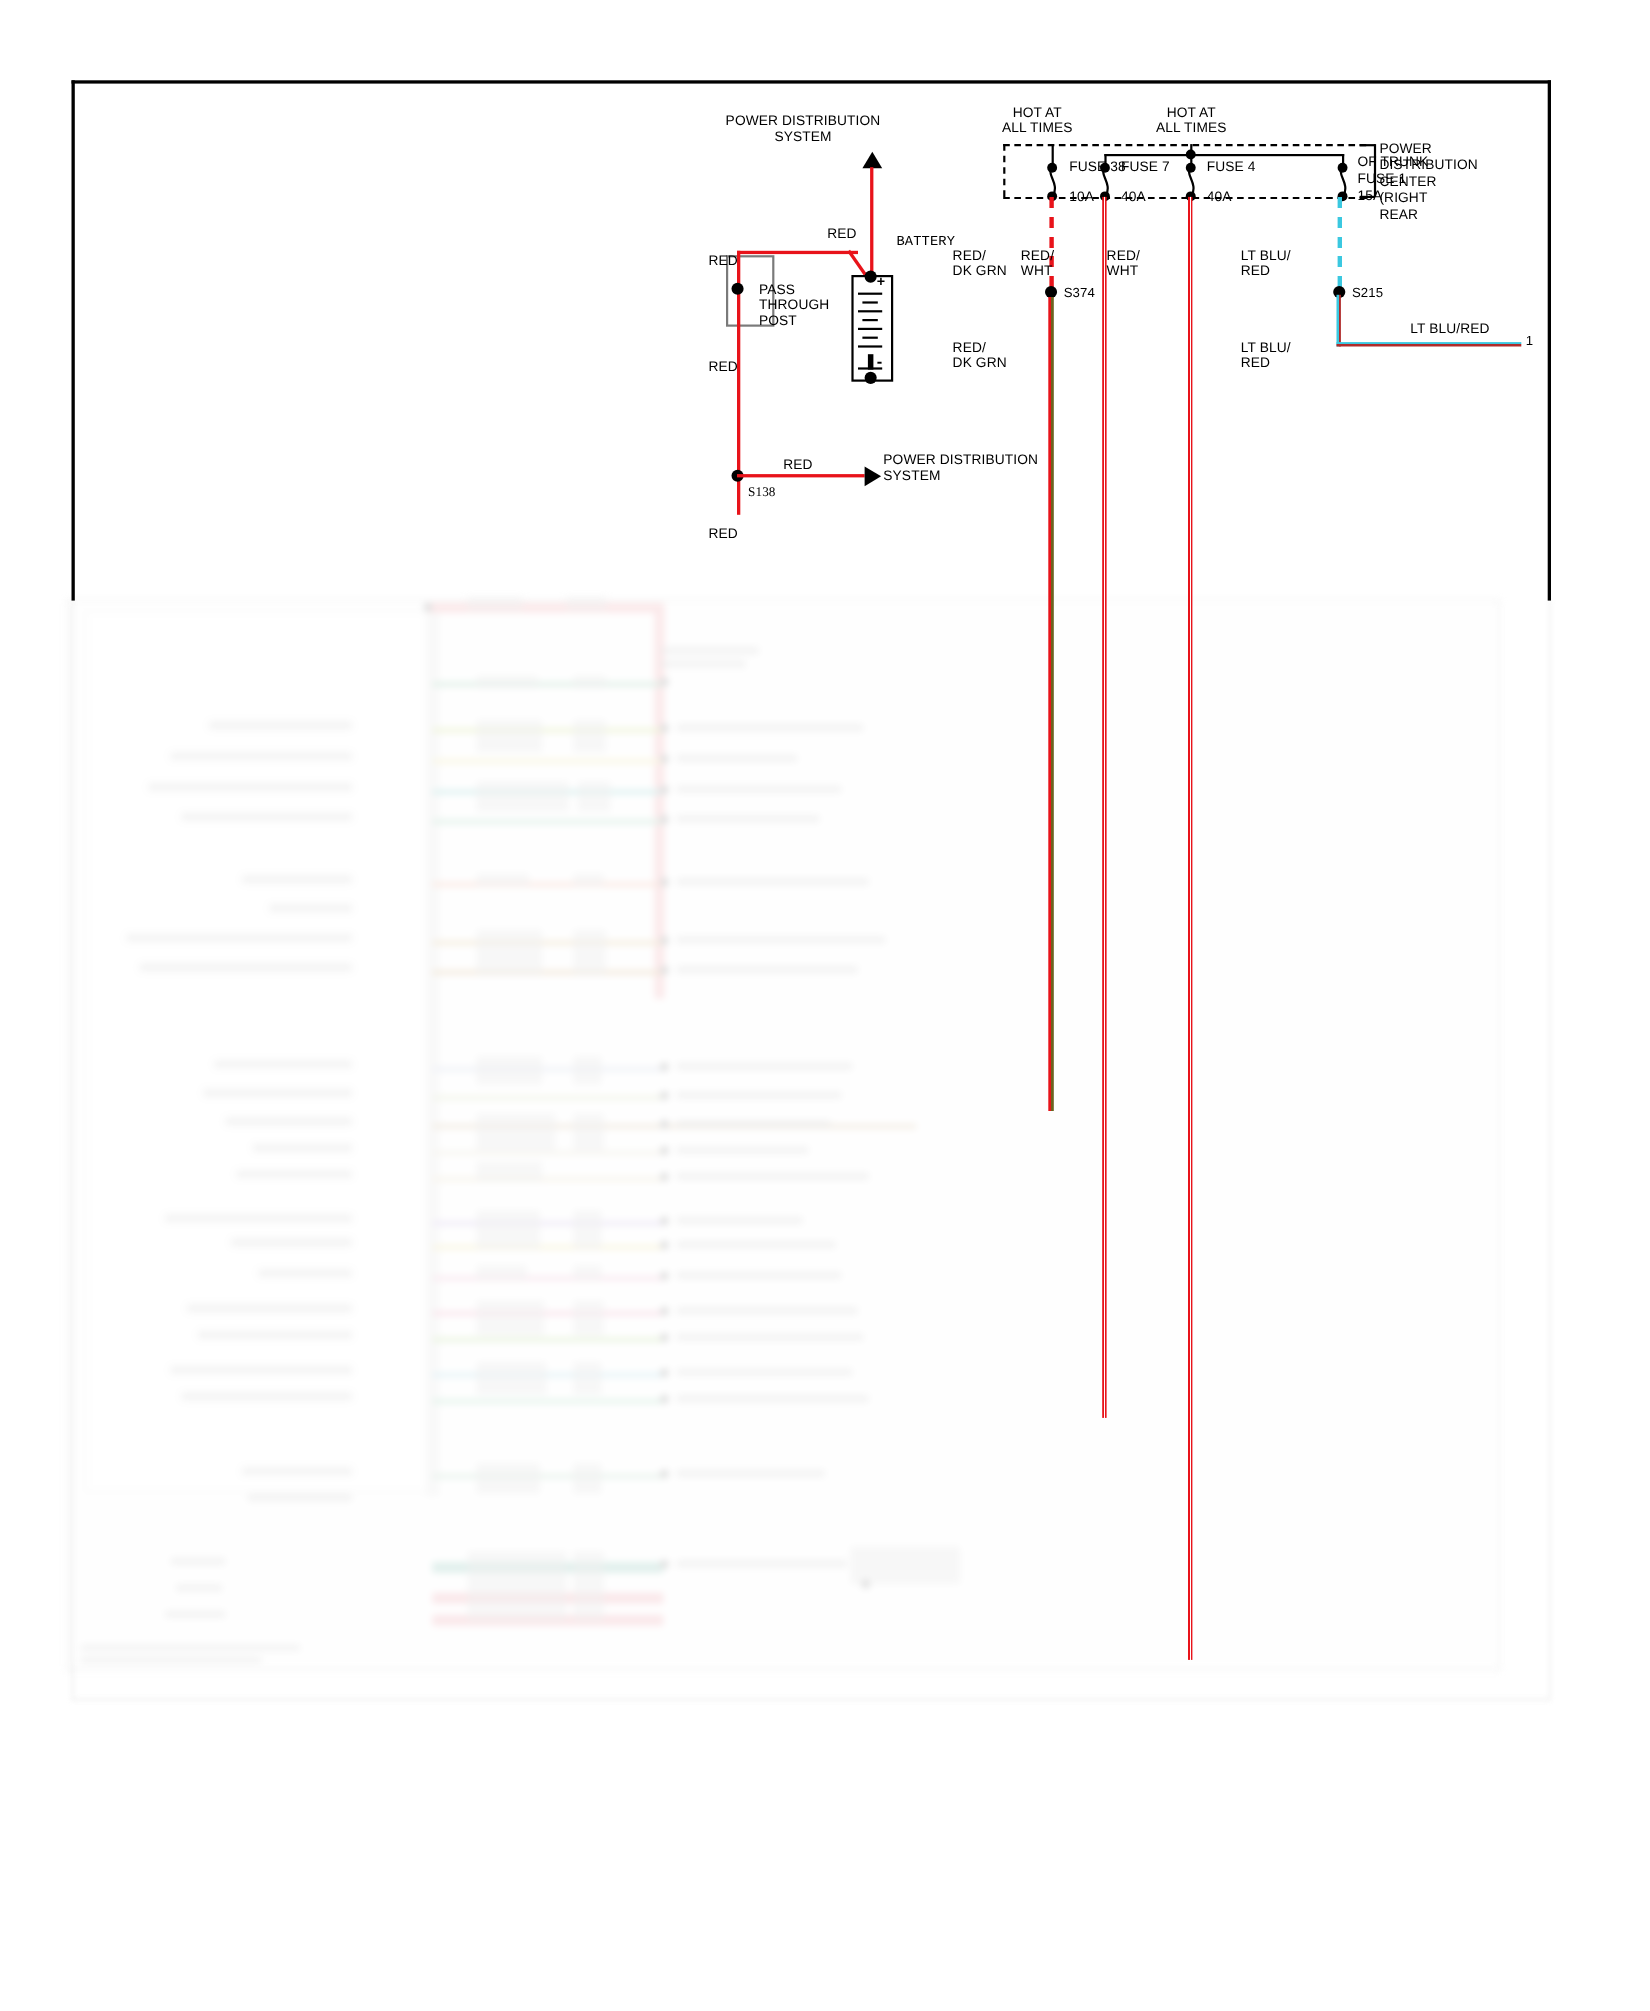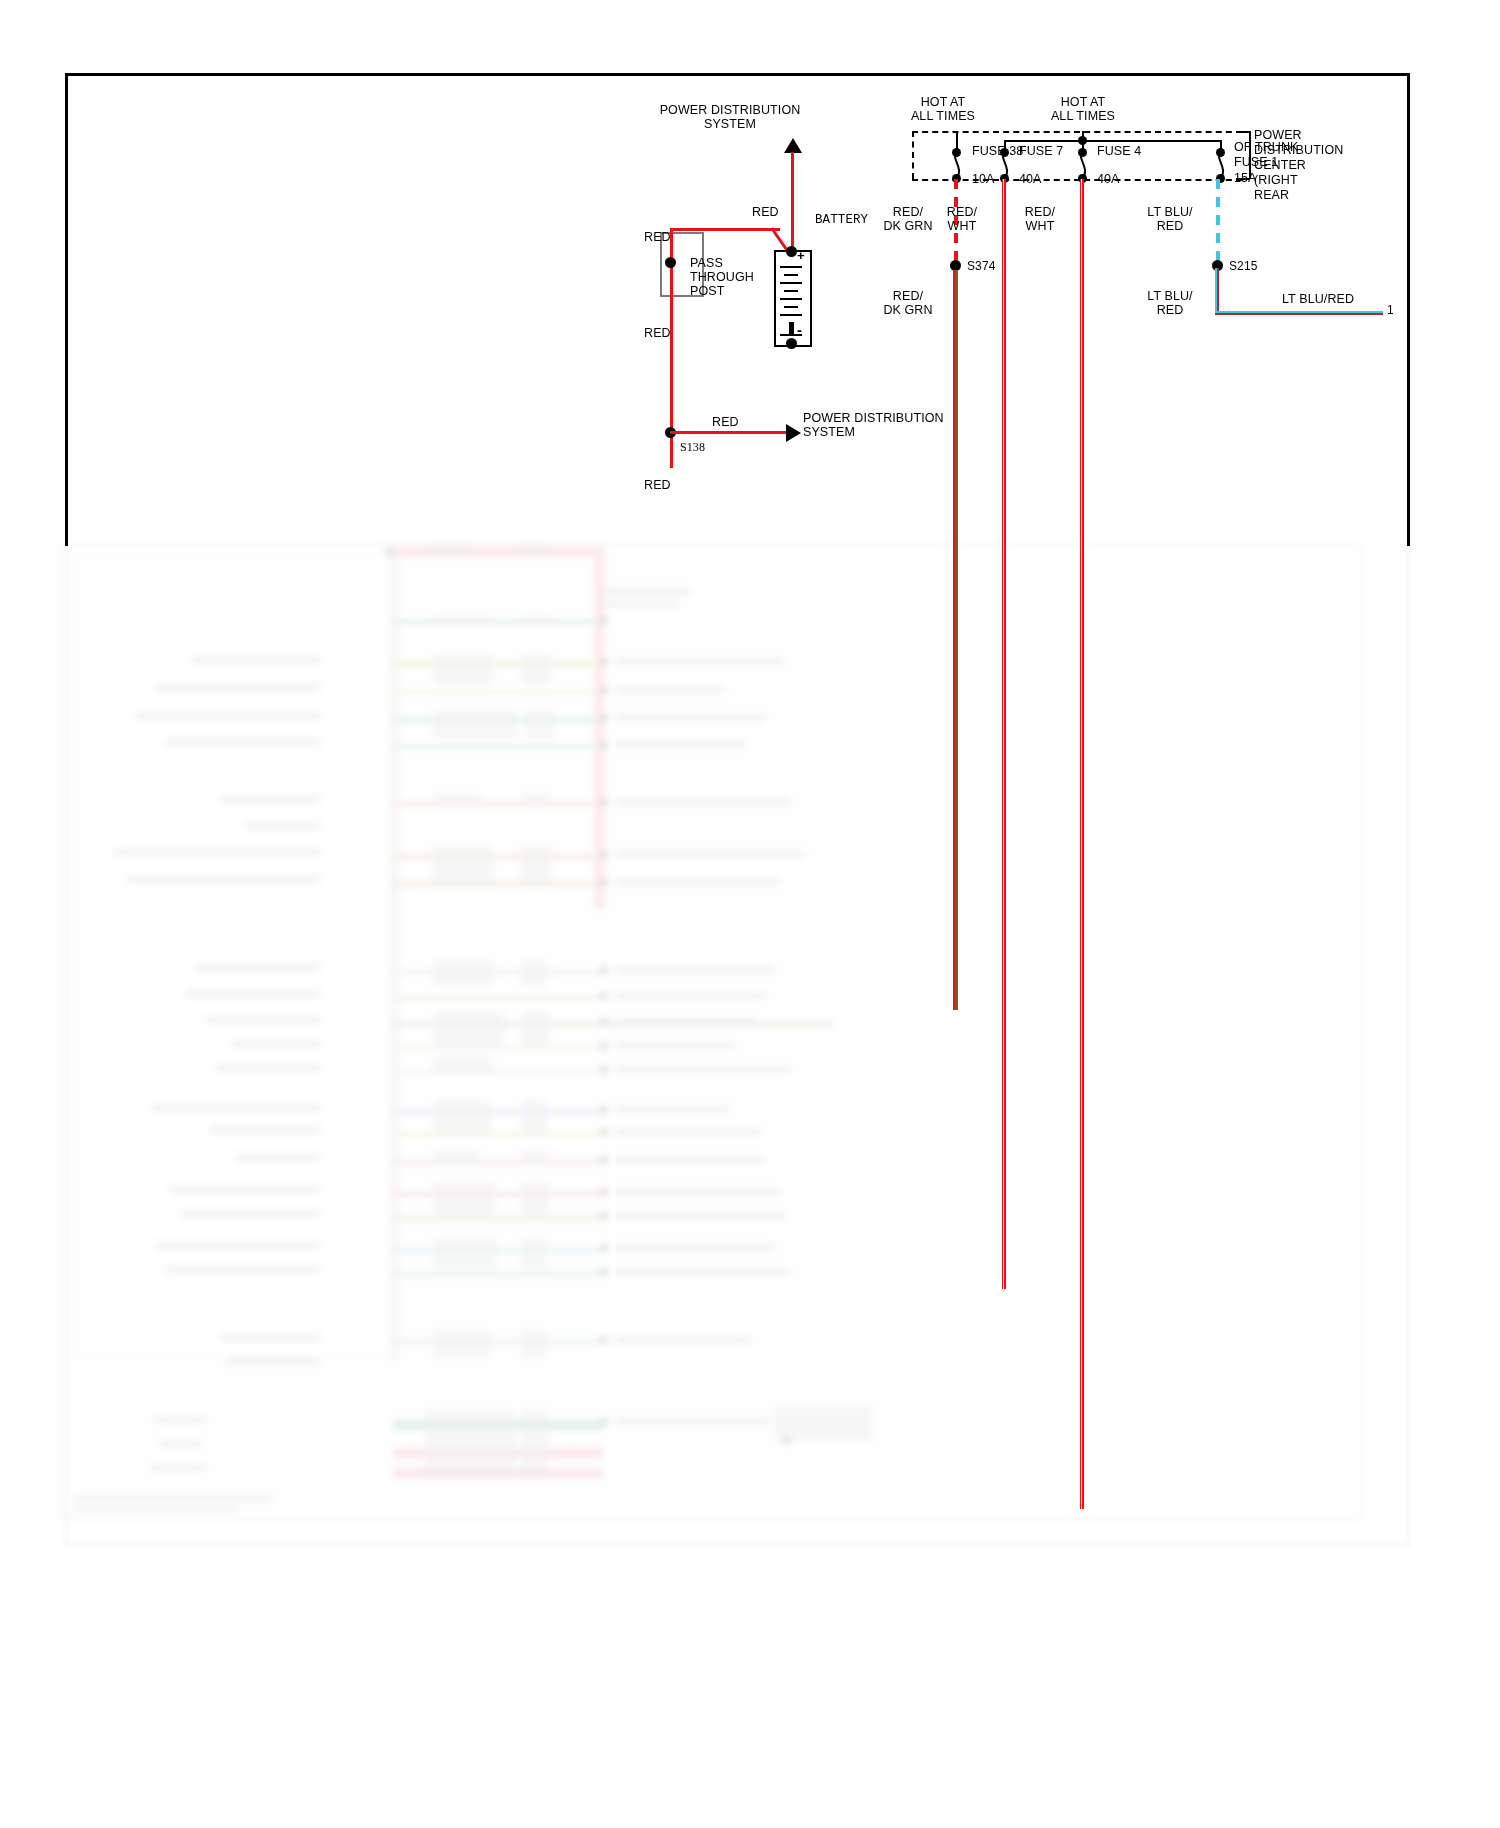--- a/index.html
+++ b/index.html
@@ -41,21 +41,21 @@
     background:transparent;
   }
   #botframe{
     position:absolute;left:65px;top:546px;width:1345px;height:1000px;
     border:2px solid #e6e6e6;border-top:none;box-sizing:border-box;
     filter:blur(2.4px);opacity:.6;
   }
 
   .lbl{position:absolute;font-size:12.5px;color:#000;line-height:14px;white-space:pre;letter-spacing:.1px;}
   .lbl.c{text-align:center;}
-  .lbl.r{text-align:center;}
+  .lbl.r{text-align:left;margin-top:20px;}
   .sm{font-size:12px;}
 
   .wire{position:absolute;}
   .red{background:#e8131a;}
   .hline{height:3px;}
 
   .dot{position:absolute;width:11px;height:11px;border-radius:50%;background:#000;}
   .dot.sm{width:9px;height:9px;}
   .dashH{position:absolute;height:0;border-top:2px dashed #000;}
   .dashV{position:absolute;width:0;border-left:2px dashed #000;}

